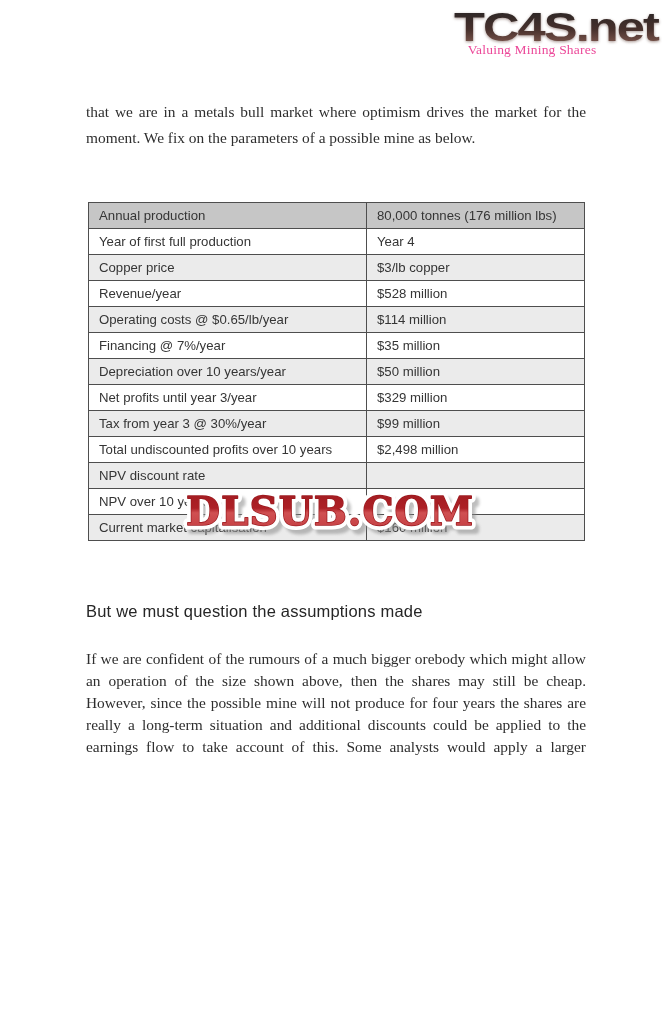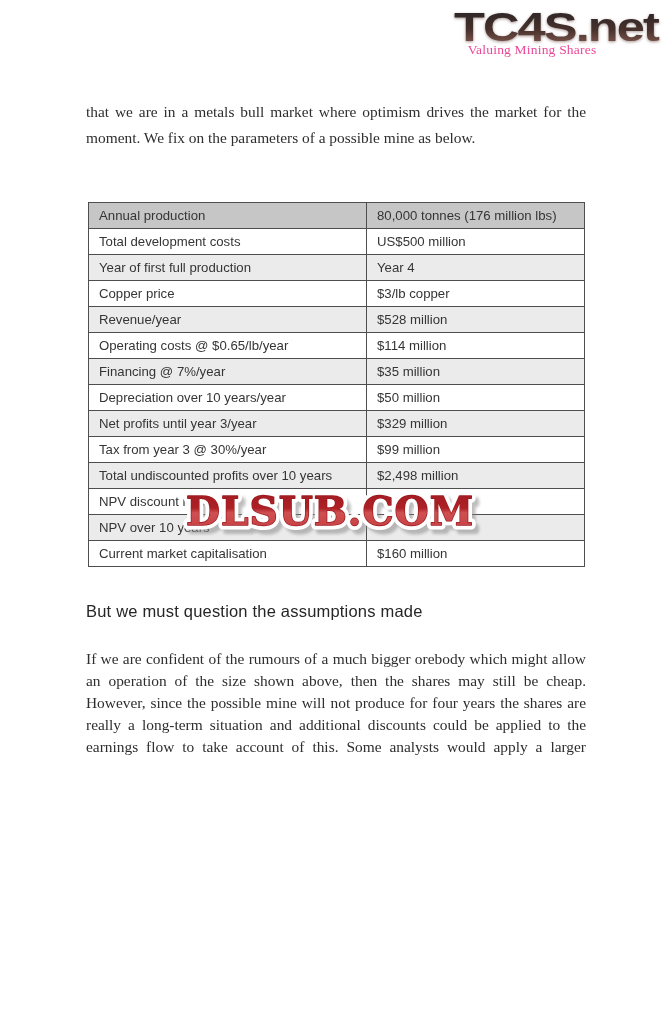--- a/index.html
+++ b/index.html
@@ -72,24 +72,20 @@
 
   <table id="params-table">
     <colgroup>
         <col class="c1">
         <col class="c2">
       </colgroup>
     <tbody>
       <tr>
           <td>Annual production</td>
           <td>80,000 tonnes (176 million lbs)</td>
-        </tr>
-      <tr>
-          <td>Total development costs</td>
-          <td>US$500 million</td>
         </tr>
       <tr>
           <td>Year of first full production</td>
           <td>Year 4</td>
         </tr>
       <tr>
           <td>Copper price</td>
           <td>$3/lb copper</td>
         </tr>
       <tr>

